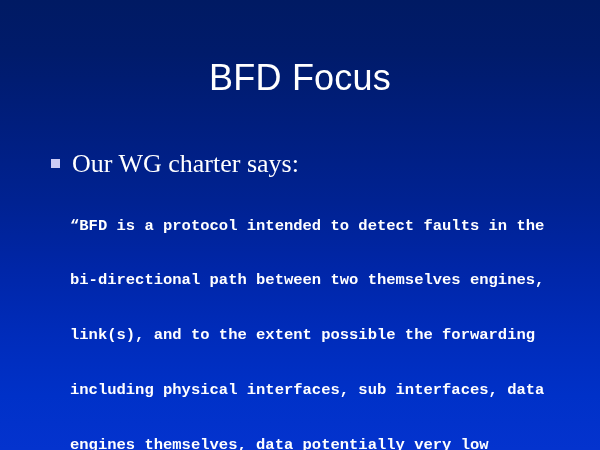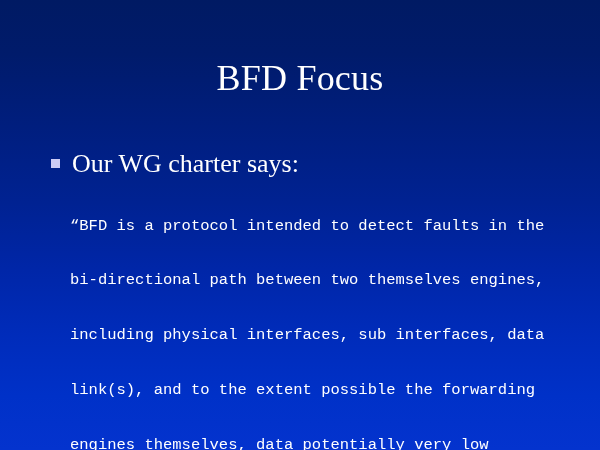--- a/index.html
+++ b/index.html
@@ -26,21 +26,21 @@
   }
 
   
   .slide-title {
     position: absolute;
     left: 0;
     top: 57px;
     width: 600px;
     text-align: center;
     color: #FFFFFF;
-    font-family: Liberation Serif, serif;
+    font-family: Liberation Sans, sans-serif;
     font-size: 36px;
     font-weight: normal;
     line-height: 42px;
     letter-spacing: 0.2px;
     white-space: nowrap;
   }
 
   
   .body-block {
     position: absolute;
@@ -86,41 +86,42 @@
     font-family: "Liberation Mono", "DejaVu Sans Mono", monospace;
     font-size: 15.5px;
     line-height: 18.3px;
     letter-spacing: 0px;
     white-space: pre;
   }
 
   .quote-line {
     display: block;
     white-space: pre;
+    font-weight: bold;
   }
 </style>
 </head>
 <body>
 
 <div class="slide">
 
   <div class="slide-title">BFD Focus</div>
 
   <div class="body-block">
 
     <div class="bullet-row">
       <span class="bullet-marker"></span>
       <span class="bullet-heading">Our WG charter says:</span>
     </div>
 
     <div class="quote-block">
       <span class="quote-line">“BFD is a protocol intended to detect faults in the</span>
       <span class="quote-line">bi-directional path between two themselves engines,</span>
+      <span class="quote-line">link(s), and to the extent possible the forwarding</span>
       <span class="quote-line">including physical interfaces, sub interfaces, data</span>
-      <span class="quote-line">link(s), and to the extent possible the forwarding</span>
       <span class="quote-line">engines themselves, data potentially very low</span>
       
       
       
       
       
       
       
     </div>
 

